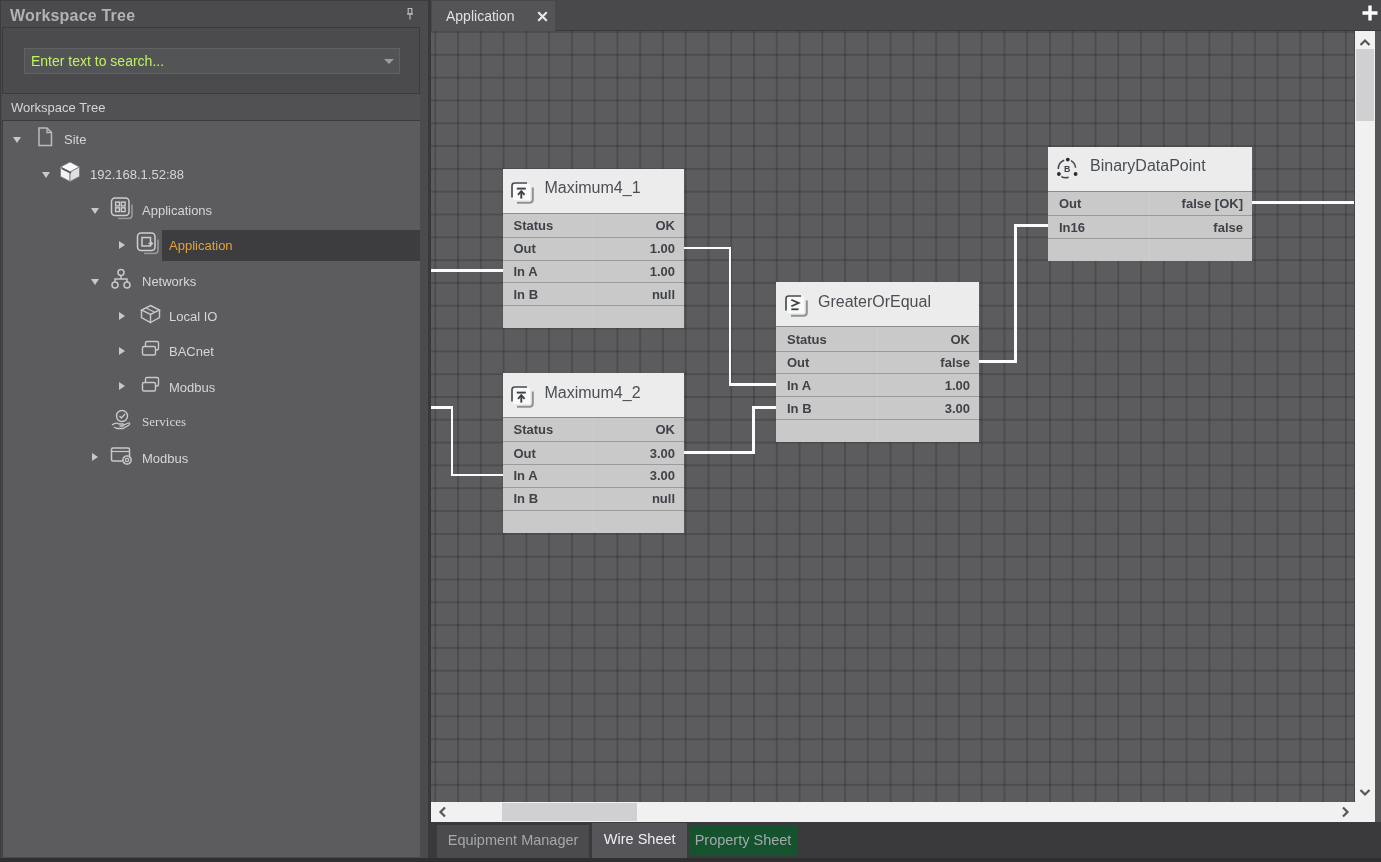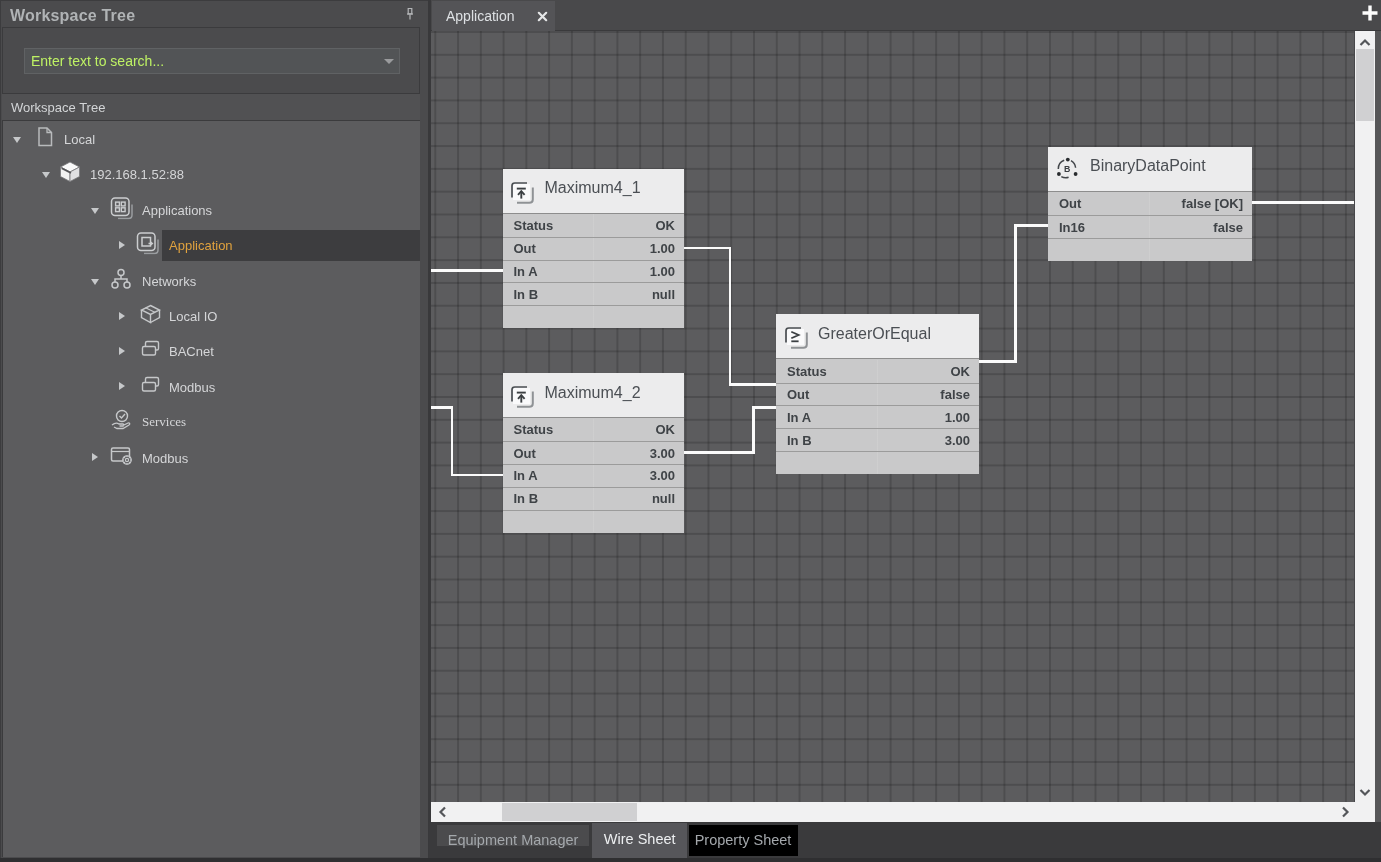--- a/index.html
+++ b/index.html
@@ -44,23 +44,23 @@
   .wire{position:absolute;background:#fbfbfb;}
   
   #hscroll{left:430.5px;top:802.3px;width:944.5px;height:20px;background:#f1f1f2;}
   #hthumb{left:71.5px;top:1px;width:134.5px;height:18px;background:#d0d0d2;}
   #vscroll{left:1355px;top:31px;width:20px;height:791.3px;background:#f1f1f2;}
   #vthumb{left:1px;top:18px;width:18px;height:72px;background:#d0d0d2;}
   
   #bstrip{left:429px;top:822.3px;width:952px;height:35.7px;background:#3a3a3c;}
   #bottomblack{left:0;top:858px;width:1381px;height:4px;background:#2f2f31;}
   .btab{position:absolute;font-size:14.5px;text-align:center;}
-  #btab1{left:436.7px;top:825px;width:152.8px;height:21px;background:#4b4b4d;color:#a4a8ac;line-height:31px;}
+  #btab1{left:436.7px;top:825px;width:152.8px;height:38px;background:#4b4b4d;color:#a4a8ac;line-height:31px;}
   #btab2{left:591.9px;top:822.9px;width:95.6px;height:35.4px;background:#56565a;color:#edeff1;line-height:33px;}
-  #btab3{left:688.5px;top:825px;width:109.1px;height:31.2px;background:#000000;color:#a4a8ac;line-height:31px;}
+  #btab3{left:688.5px;top:825px;width:109.1px;height:31.2px;background:#14532d;color:#a4a8ac;line-height:31px;}
   #rightcol{left:1375px;top:31px;width:6px;height:791px;background:#565658;}
 </style>
 </head>
 <body>
 
   <div class="abs" id="leftpanel"></div>
   <div class="abs" id="lp-title">Workspace Tree</div>
   <svg class="abs" id="pinicon" style="left:403px;top:7px;" width="14" height="14" viewBox="0 0 14 14">
     <g stroke="#b4b6b8" stroke-width="1.2" fill="none">
       <path d="M5.2 1.5 L8.8 1.5 L8.8 6.8 L5.2 6.8 Z"></path>
@@ -78,21 +78,21 @@
   </div>
 
   <div class="abs" id="selrow"></div>
   <div id="treezone">
     <div class="trow abs" style="top: 121px; left: 0px;">
       <div class="arr-d" style="left:12.5px"></div>
       <div class="ticon" style="left:37px"><svg width="17" height="21" viewBox="0 0 17 21">
           <path d="M2 1.5 L10 1.5 L14.5 6 L14.5 19 L2 19 Z" fill="none" stroke="#b8babc" stroke-width="1.5"></path>
           <path d="M10 1.5 L10 6 L14.5 6" fill="none" stroke="#b8babc" stroke-width="1.3"></path>
         </svg></div>
-      <div class="tlabel" style="left:64px;">Local</div>
+      <div class="tlabel" style="left:64px;">Site</div>
     </div>
     <div class="trow abs" style="top: 156.4px; left: 0px;">
       <div class="arr-d" style="left:42px"></div>
       <div class="ticon" style="left:59px"><svg width="22" height="22" viewBox="0 0 22 22">
           <path d="M11 1 L20.5 6 L11 11 L1.5 6 Z" fill="#fafafa" stroke="#77777a" stroke-width="0.8"></path>
           <path d="M1.5 6 L11 11 L11 20.5 L1.5 15.5 Z" fill="#f2f2f2" stroke="#77777a" stroke-width="0.8"></path>
           <path d="M20.5 6 L11 11 L11 20.5 L20.5 15.5 Z" fill="#dfdfe1" stroke="#77777a" stroke-width="0.8"></path>
           <path d="M2.6 7.2 L12 12" stroke="#565659" stroke-width="1.7" fill="none"></path>
         </svg></div>
       <div class="tlabel" style="left:90px;">192.168.1.52:88</div>
@@ -268,21 +268,21 @@
           <span>In B</span>
           <span>null</span>
         </div>
         <div class="row">
           <span></span>
           <span></span>
         </div>
       </div>
     </div>
 
-    <div class="blk" style="left:345px;top:251.4px;width:203px;height:159.5px;margin-top:32px;">
+    <div class="blk" style="left:345px;top:251.4px;width:203px;height:159.5px;">
       <div class="hdr"></div>
       <svg class="hicon" style="left:7.5px;top:12px;" width="26" height="24" viewBox="0 0 26 24">
         <rect x="3" y="3" width="17" height="16" fill="#fafafb"></rect>
         <path d="M2 16.5 L2 4.8 Q2 2 4.8 2 L17 2" fill="none" stroke="#4a4e52" stroke-width="1.7"></path>
         <path d="M22.8 6.5 L22.8 18.5 Q22.8 21.8 19.3 21.8 L7 21.8" fill="none" stroke="#8f9295" stroke-width="2"></path>
         <path d="M7.3 5.8 L14.6 9 L7.3 12.2" fill="none" stroke="#3c4043" stroke-width="1.8"></path>
         <path d="M7.3 15.3 L14.6 15.3" stroke="#3c4043" stroke-width="1.8"></path>
       </svg>
       <div class="title">GreaterOrEqual</div>
       <div class="rows">

